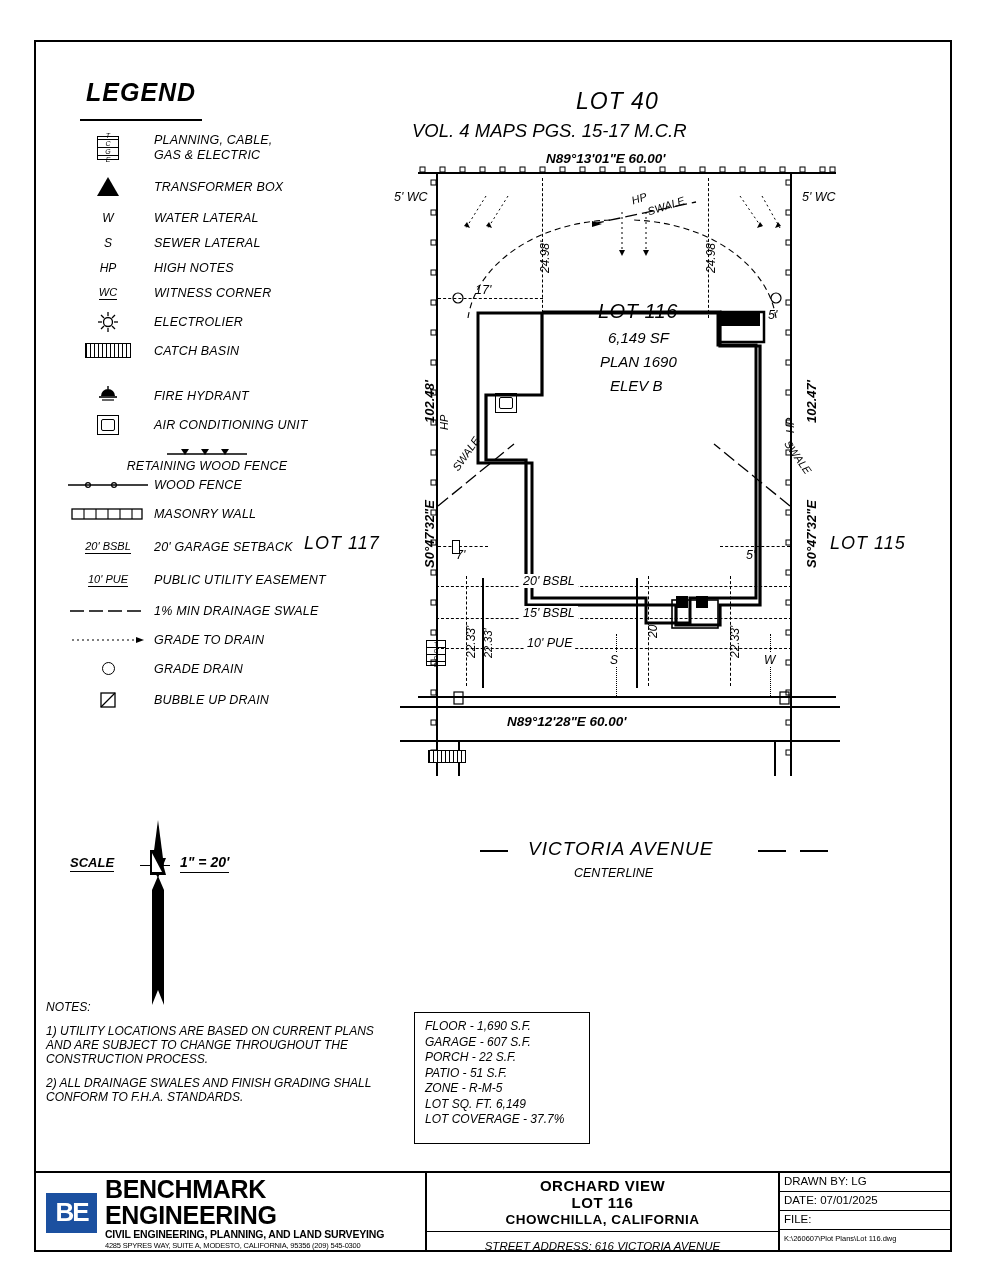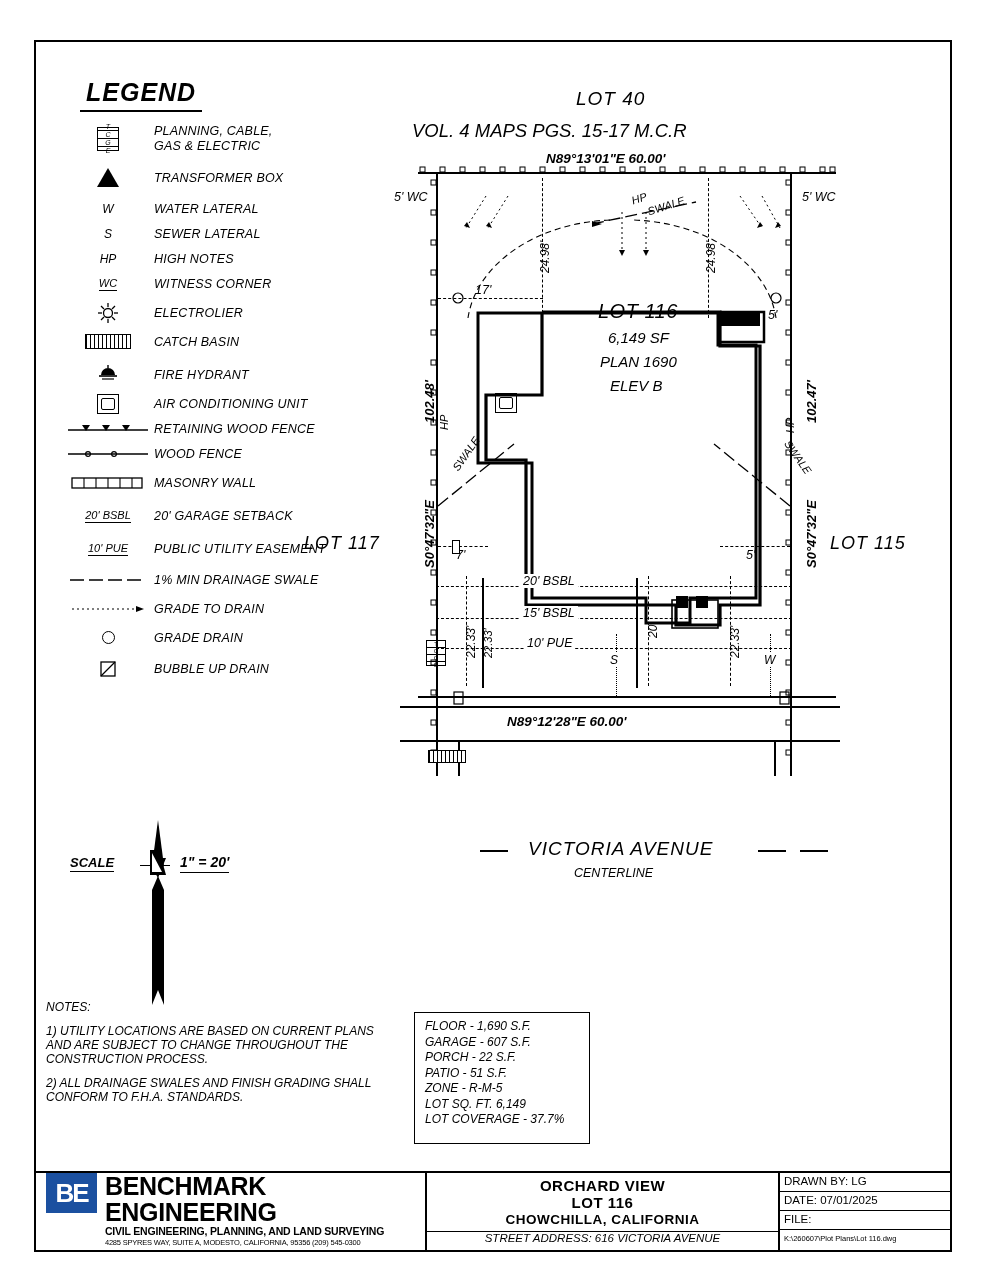--- a/index.html
+++ b/index.html
@@ -2,21 +2,21 @@
 <html><head>
 <meta charset="utf-8">
 <style>
   html,body{margin:0;padding:0;background:#ffffff;}
   body{font-family:"Liberation Sans", sans-serif;}
   #page{position:relative;width:985px;height:1282px;background:#fff;overflow:hidden;}
   #sheet{position:absolute;left:34px;top:40px;width:918px;height:1212px;border:2px solid #000;box-sizing:border-box;}
 
   
   #legend{position:absolute;left:62px;top:78px;width:290px;}
-  #legend-title{font-style:italic;font-weight:bold;font-size:25px;letter-spacing:1px;border-bottom:2px solid #000;display:inline-block;padding:0 6px 3px 6px;margin-left:18px;}
+  #legend-title{font-style:italic;font-weight:bold;font-size:25px;letter-spacing:1px;border-bottom:2px solid #000;display:inline-block;padding:0 6px 12px 6px;margin-left:18px;}
   .lrow{position:relative;height:25px;display:flex;align-items:center;}
   .lsym{width:92px;display:flex;justify-content:center;align-items:center;font-style:italic;font-size:12px;}
   .ltxt{font-style:italic;font-size:12.5px;letter-spacing:.2px;}
   .ltxt.two{line-height:12px;}
 
   .tcge{border:1px solid #000;width:20px;height:22px;font-size:7px;line-height:7px;display:flex;flex-direction:column;justify-content:center;align-items:center;}
   .tcge span{display:block;border-bottom:1px solid #000;width:100%;text-align:center;}
   .tcge span:last-child{border-bottom:none;}
   .tri{width:0;height:0;border-left:11px solid transparent;border-right:11px solid transparent;border-bottom:19px solid #000;}
   .catch{width:44px;height:13px;border:1.5px solid #000;background:repeating-linear-gradient(to right,#000 0 1px,#fff 1px 4px);}
@@ -35,31 +35,31 @@
   
   #notes{position:absolute;left:46px;top:1000px;width:340px;font-style:italic;font-size:12px;line-height:14px;}
   #notes .nt{margin-bottom:10px;}
 
   
   #areabox{position:absolute;left:414px;top:1012px;width:176px;height:132px;border:1.5px solid #000;padding:6px 0 0 10px;box-sizing:border-box;}
   #areabox div{font-style:italic;font-size:12px;line-height:15.5px;}
 
   
   #tb{position:absolute;left:36px;top:1171px;width:914px;height:79px;border-top:2px solid #000;box-sizing:border-box;}
-  #tb-left{position:absolute;left:0;top:0;width:391px;height:79px;border-right:2px solid #000;box-sizing:border-box;display:flex;align-items:flex-start;}
+  #tb-left{position:absolute;left:0;top:0;width:391px;height:79px;border-right:2px solid #000;box-sizing:border-box;display:flex;align-items:center;}
   #logo{width:54px;height:40px;background:#1b50a0;margin-left:10px;display:flex;align-items:center;justify-content:center;color:#fff;font-weight:bold;font-size:26px;letter-spacing:-2px;font-family:"Liberation Sans",sans-serif;}
   #tb-left-txt{margin-left:8px;}
   #bm-name{font-weight:bold;font-size:25px;letter-spacing:-.3px;line-height:26px;}
   #bm-sub{font-weight:bold;font-size:10.5px;letter-spacing:-.2px;}
   #bm-addr{font-weight:normal;font-size:7.5px;letter-spacing:-.2px;margin-top:1px;}
   #tb-mid{position:absolute;left:391px;top:0;width:353px;height:79px;border-right:2px solid #000;box-sizing:border-box;text-align:center;}
   #tb-mid .t1{font-weight:bold;font-size:15px;margin-top:4px;letter-spacing:.5px;}
   #tb-mid .t2{font-weight:bold;font-size:15px;letter-spacing:.5px;}
   #tb-mid .t3{font-weight:bold;font-size:13.5px;letter-spacing:.5px;margin-top:1px;}
-  #tb-mid .t4{font-style:italic;font-size:11.5px;border-top:1.5px solid #000;margin-top:4px;padding-top:0;}
+  #tb-mid .t4{font-style:italic;font-size:11.5px;border-top:1.5px solid #000;margin-top:4px;padding-top:8px;}
   #tb-right{position:absolute;left:744px;top:0;width:170px;height:79px;box-sizing:border-box;}
   #tb-right .r{border-bottom:1.5px solid #000;font-size:11.5px;padding:2px 0 1px 4px;height:19px;box-sizing:border-box;}
   #tb-right .r.last{border-bottom:none;font-size:7.5px;padding-top:4px;}
 
   
   #plot{position:absolute;left:390px;top:78px;width:560px;height:880px;}
   .sl{position:absolute;background:#000;}
   .txt{position:absolute;font-style:italic;white-space:nowrap;}
 
   .rot90{transform:rotate(-90deg);transform-origin:left top;}
@@ -141,42 +141,42 @@
       <div class="ltxt">ELECTROLIER</div>
     </div>
 
     <div class="lrow" style="margin-top:4px;">
       <div class="lsym">
           <div class="catch"></div>
         </div>
       <div class="ltxt">CATCH BASIN</div>
     </div>
 
-    <div class="lrow" style="margin-top:8px;">
+    <div class="lrow" style="margin-top:20px;">
       <div class="lsym">
         <svg width="28" height="22" viewBox="0 0 28 22">
           <path d="M14 4 a7 7 0 0 1 7 7 h-14 a7 7 0 0 1 7 -7z" fill="#000"></path>
           <line x1="5" y1="12" x2="23" y2="12" stroke="#000" stroke-width="1.6"></line>
           <line x1="8" y1="15" x2="20" y2="15" stroke="#000" stroke-width="1.2"></line>
           <line x1="14" y1="1" x2="14" y2="4" stroke="#000" stroke-width="1.4"></line>
         </svg>
       </div>
       <div class="ltxt">FIRE HYDRANT</div>
     </div>
 
     <div class="lrow" style="margin-top:4px;">
       <div class="lsym">
           <div class="ac">
             <i></i>
           </div>
         </div>
       <div class="ltxt">AIR CONDITIONING UNIT</div>
     </div>
 
-    <div class="lrow" style="">
+    <div class="lrow" style="margin-top:10px;flex-direction:column;">
       <div class="lsym">
         <svg width="84" height="12" viewBox="0 0 84 12">
           <line x1="2" y1="7" x2="82" y2="7" stroke="#000" stroke-width="1.4"></line>
           <polygon points="16,2 24,2 20,8" fill="#000"></polygon>
           <polygon points="36,2 44,2 40,8" fill="#000"></polygon>
           <polygon points="56,2 64,2 60,8" fill="#000"></polygon>
         </svg>
       </div>
       <div class="ltxt">RETAINING WOOD FENCE</div>
     </div>
@@ -284,21 +284,21 @@
     <div>GARAGE  -  607 S.F.</div>
     <div>PORCH  -  22 S.F.</div>
     <div>PATIO  -  51 S.F.</div>
     <div>ZONE  -  R-M-5</div>
     <div>LOT SQ. FT. 6,149</div>
     <div>LOT COVERAGE  -  37.7%</div>
   </div>
 
   <div id="plot">
 
-    <div class="txt" style="left:186px;top:10px;font-size:19px;letter-spacing:1px;">LOT 40</div>
+    <div class="txt" style="left:186px;top:10px;font-size:23px;letter-spacing:1px;">LOT 40</div>
     <div class="txt" style="left:22px;top:42px;font-size:18.5px;letter-spacing:0px;">VOL. 4 MAPS PGS. 15-17 M.C.R</div>
     <div class="txt" style="left:156px;top:73px;font-size:13.5px;font-weight:bold;">N89°13'01"E   60.00'</div>
 
     <div class="sl" style="left:28px;top:94px;width:418px;height:2px;"></div>
 
     <svg style="position:absolute;left:28px;top:88px;" width="420" height="12">
       <g fill="none" stroke="#000" stroke-width="1">
         <rect x="2" y="1" width="5" height="5"></rect>
           <rect x="22" y="1" width="5" height="5"></rect>
         <rect x="42" y="1" width="5" height="5"></rect>

